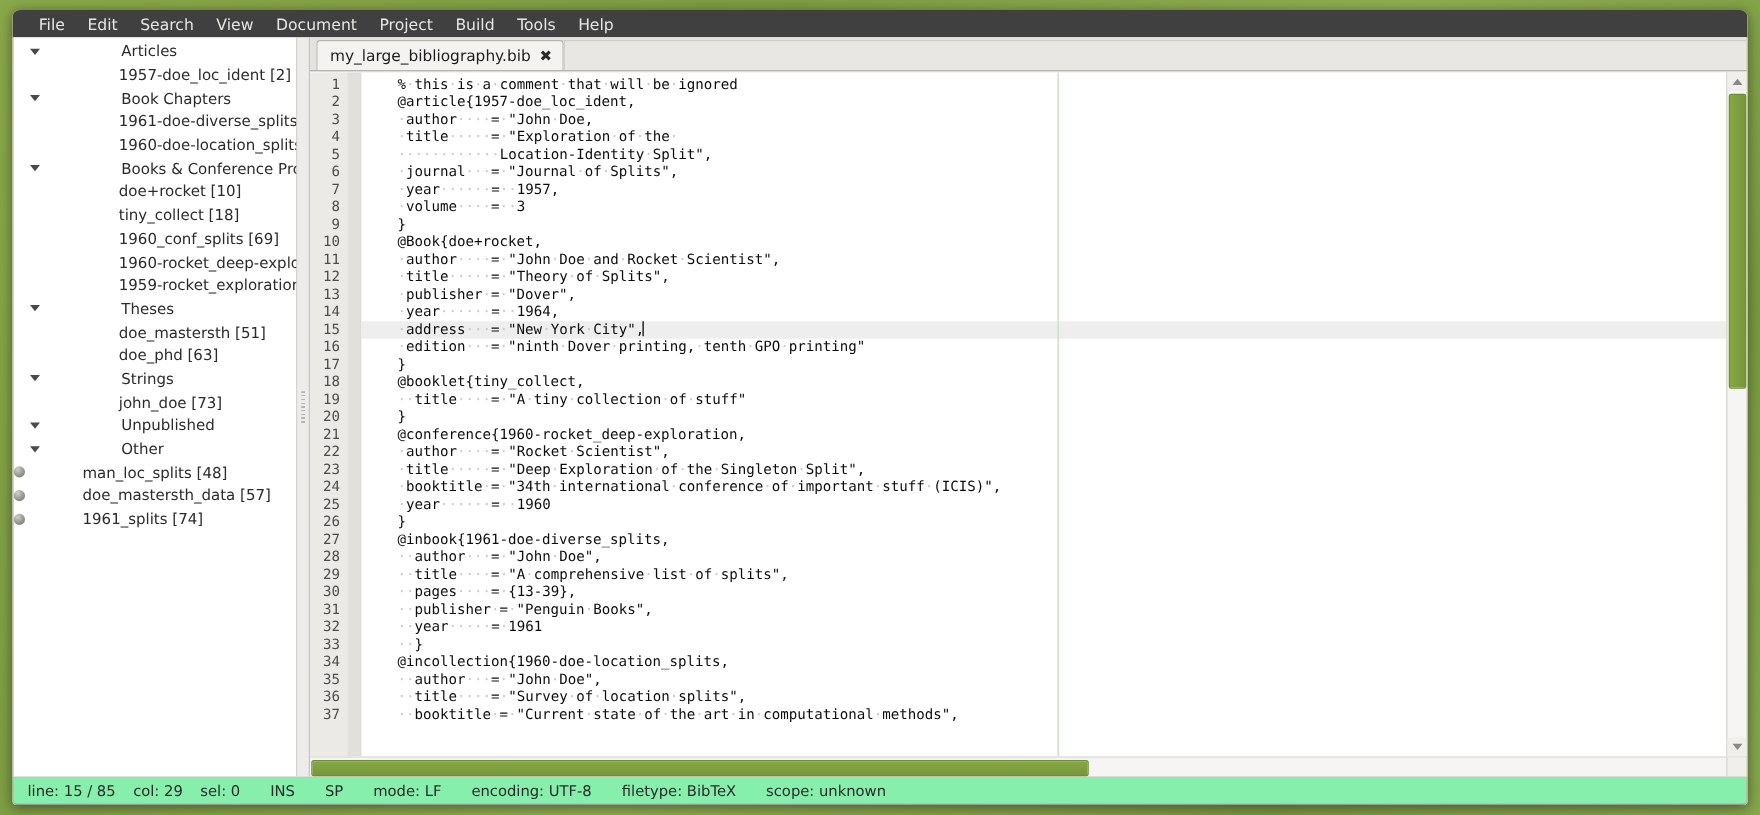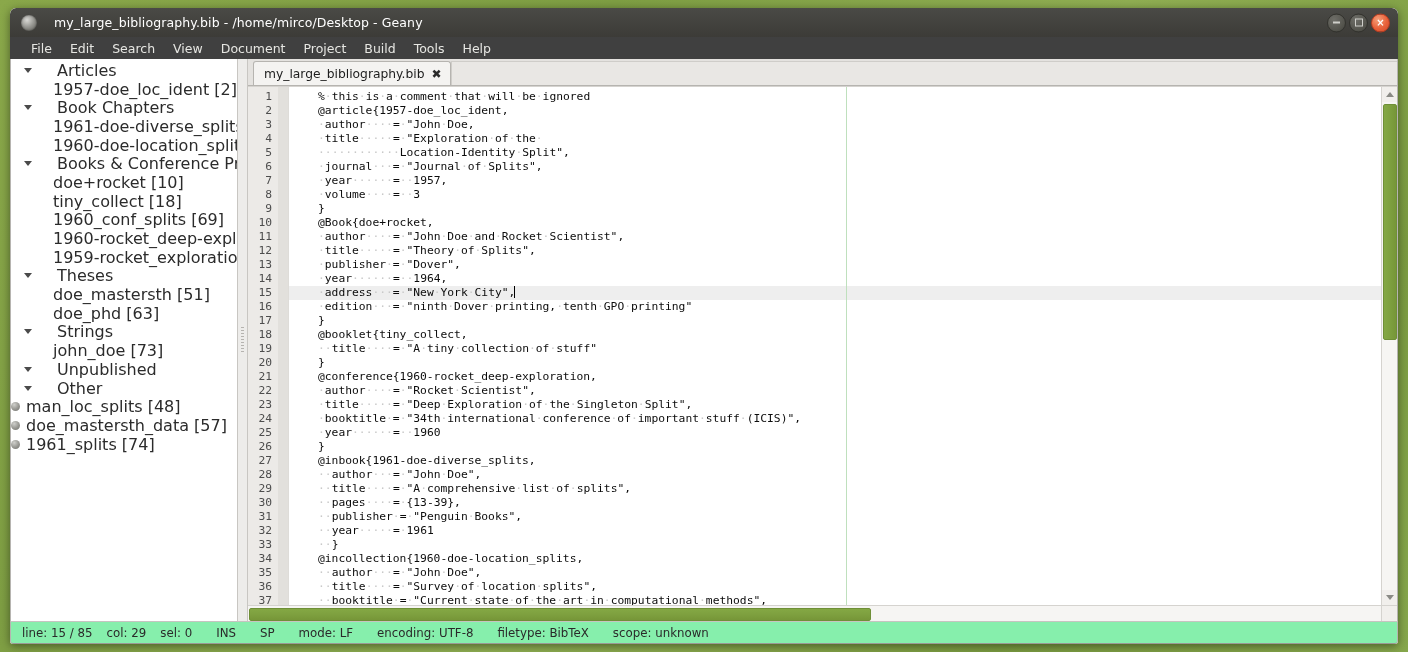--- a/index.html
+++ b/index.html
@@ -103,27 +103,28 @@
     background: #ffffff;
     border-right: 1px solid #c8c6c2;
     overflow: hidden;
     position: relative;
     flex: none;
     padding-top: 2px;
   }
   .tree-row {
     height: 18.7px;
     display: flex; align-items: center;
-    font-size: 16px;
+    font-size: 12px;
     color: #2b2b2b;
     white-space: nowrap;
     cursor: default;
+    gap: 40px;
   }
   .tree-row.group { padding-left: 10px; }
-  .tree-row.child { padding-left: 42px; }
+  .tree-row.child { padding-left: 84px; }
   .tree-row.child-icon { }
   .twisty {
     width: 14px; height: 14px;
     display: flex; align-items: center; justify-content: center;
     flex: none;
     margin-right: 22px;
   }
   .twisty::before {
     content: "";
     border-left: 4.5px solid transparent;
@@ -347,35 +348,20 @@
   }
   .sb-seg { white-space: nowrap; }
   .sb-gap-sm { width: 14px; }
   .sb-gap-md { width: 24px; }
 </style>
 </head>
 <body>
 
 <div id="window">
 
-  <div id="titlebar">
-    <div id="app-icon"></div>
-    <div id="title-text">my_large_bibliography.bib - /home/mirco/Desktop - Geany</div>
-    <div id="window-controls">
-      <div class="wbtn min">
-          <span class="glyph"></span>
-        </div>
-      <div class="wbtn max">
-          <span class="glyph"></span>
-        </div>
-      <div class="wbtn close">
-          <span class="glyph">×</span>
-        </div>
-    </div>
-  </div>
 
   <div id="menubar">
       <div class="menu-item">File</div>
       <div class="menu-item">Edit</div>
       <div class="menu-item">Search</div>
       <div class="menu-item">View</div>
       <div class="menu-item">Document</div>
       <div class="menu-item">Project</div>
       <div class="menu-item">Build</div>
       <div class="menu-item">Tools</div>

